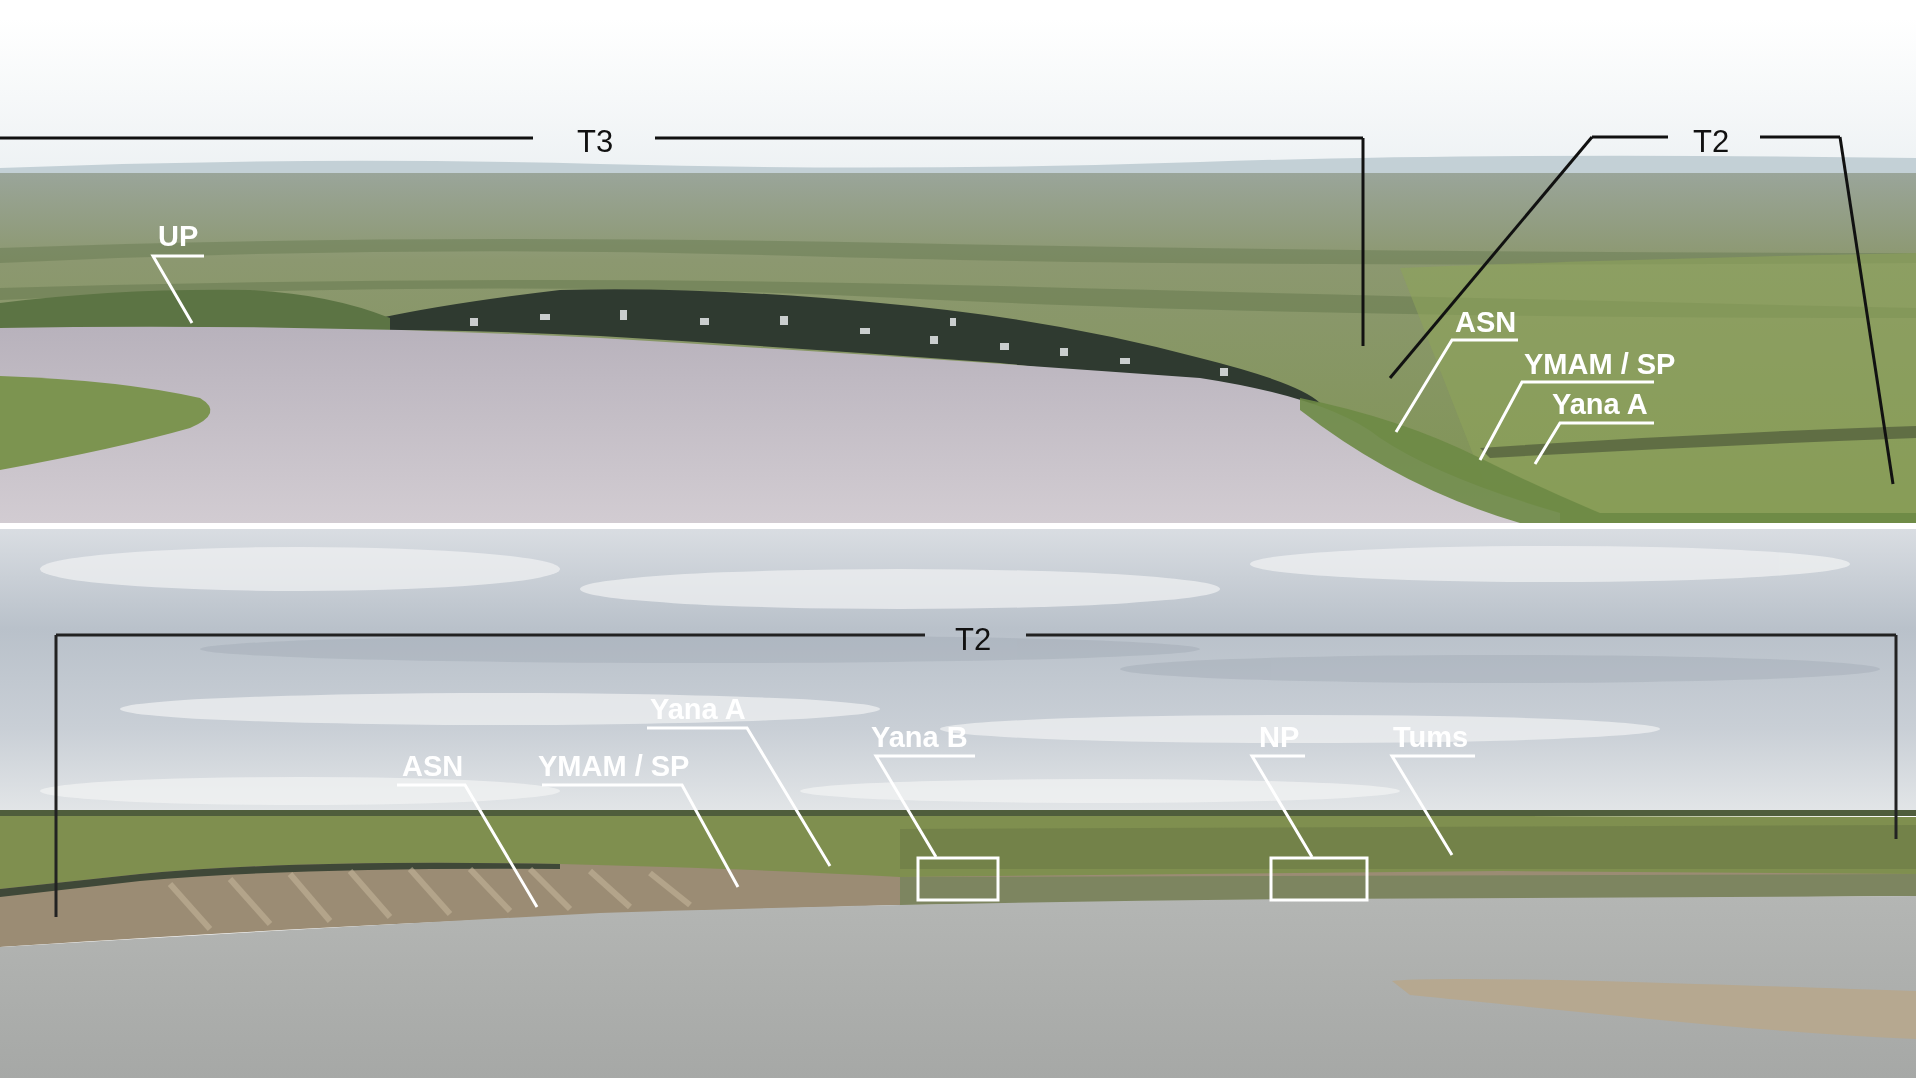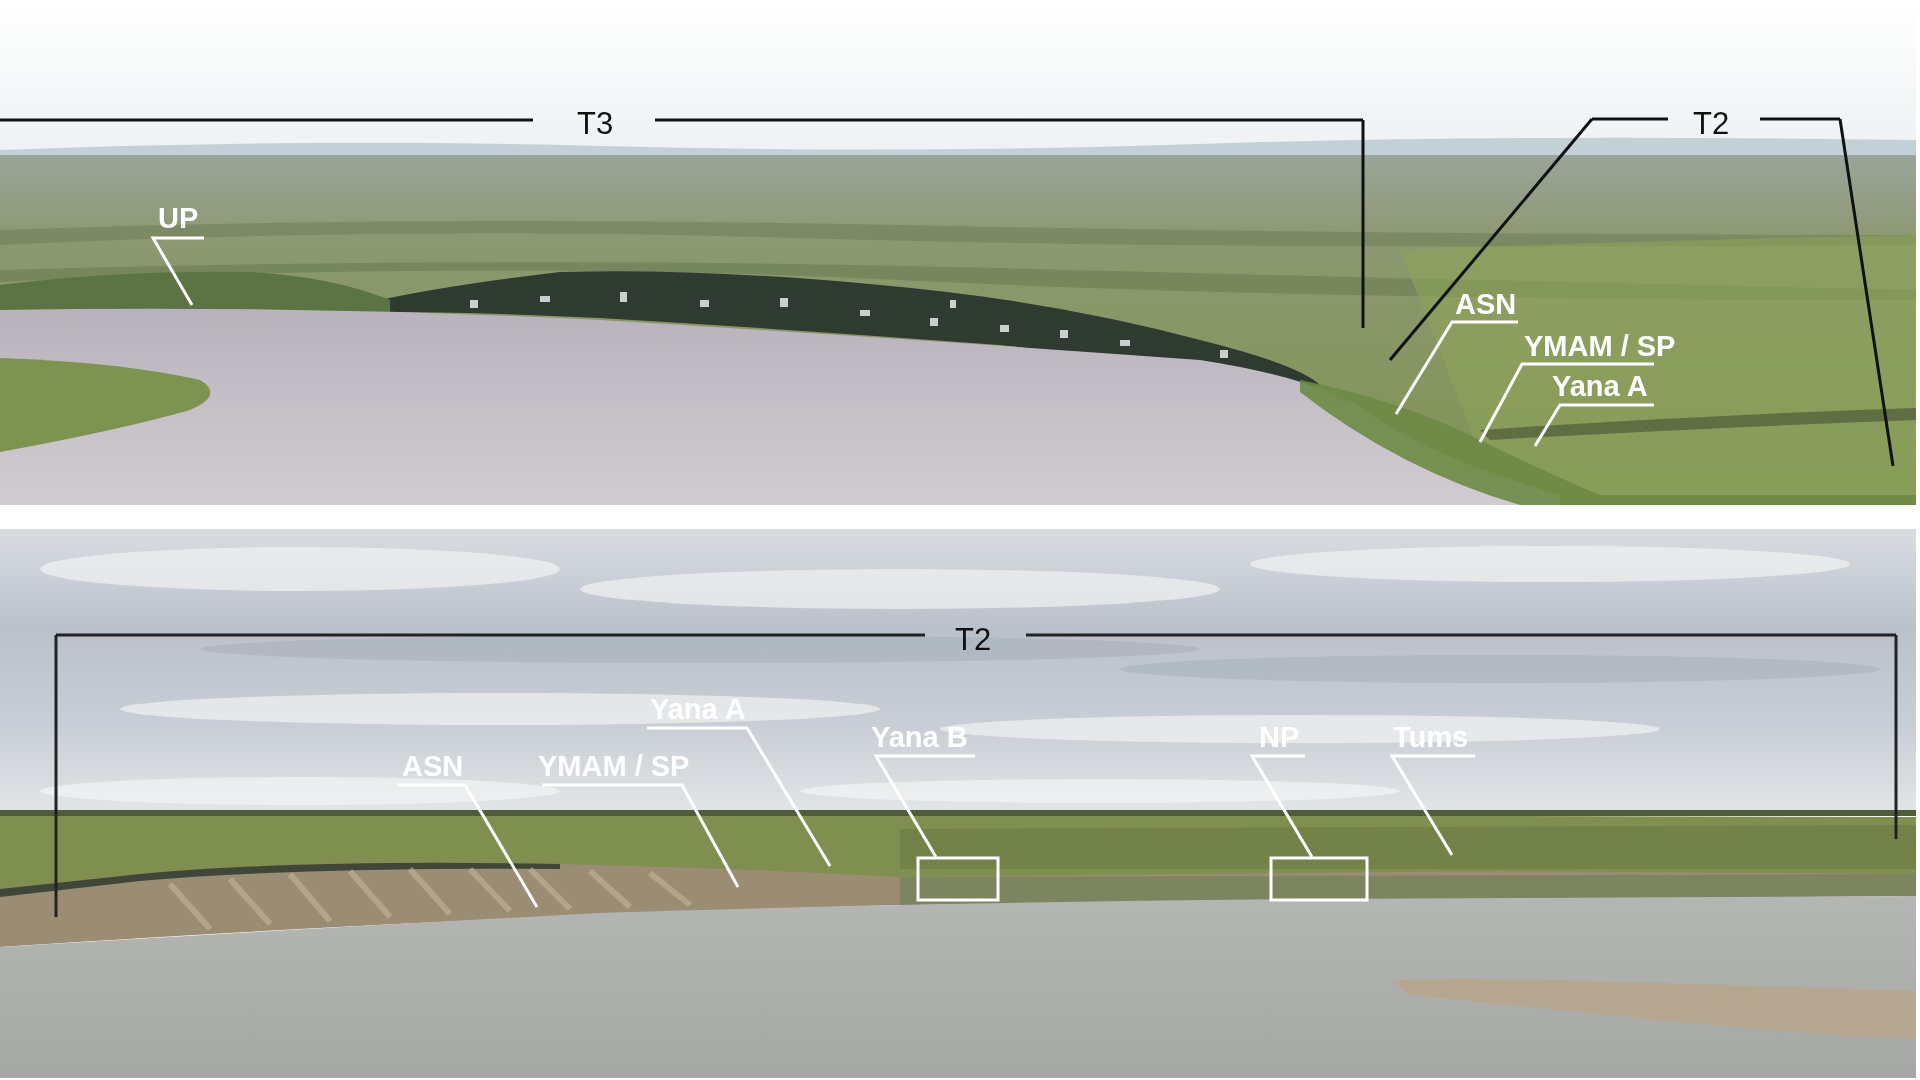--- a/index.html
+++ b/index.html
@@ -1,18 +1,18 @@
 <!DOCTYPE html>
 <html><head>
 <meta charset="utf-8">
 <style>
   html,body{margin:0;padding:0;background:#ffffff;}
   body{width:1920px;height:1080px;position:relative;overflow:hidden;font-family:"Liberation Sans",sans-serif;}
   .panel{position:absolute;left:0;width:1916px;overflow:hidden;}
-  #top-panel{top:0;height:505px;}
+  #top-panel{top:18px;height:505px;}
   #bottom-panel{top:529px;height:549px;}
   svg{display:block;}
   .lbl-white{fill:#ffffff;font-family:"Liberation Sans",sans-serif;font-weight:bold;font-size:29px;}
   .lbl-black{fill:#111111;font-family:"Liberation Sans",sans-serif;font-size:31px;}
 </style>
 </head>
 <body>
 
 <div class="panel" id="top-panel">
   <svg width="1916" height="505" viewBox="0 0 1916 505">

